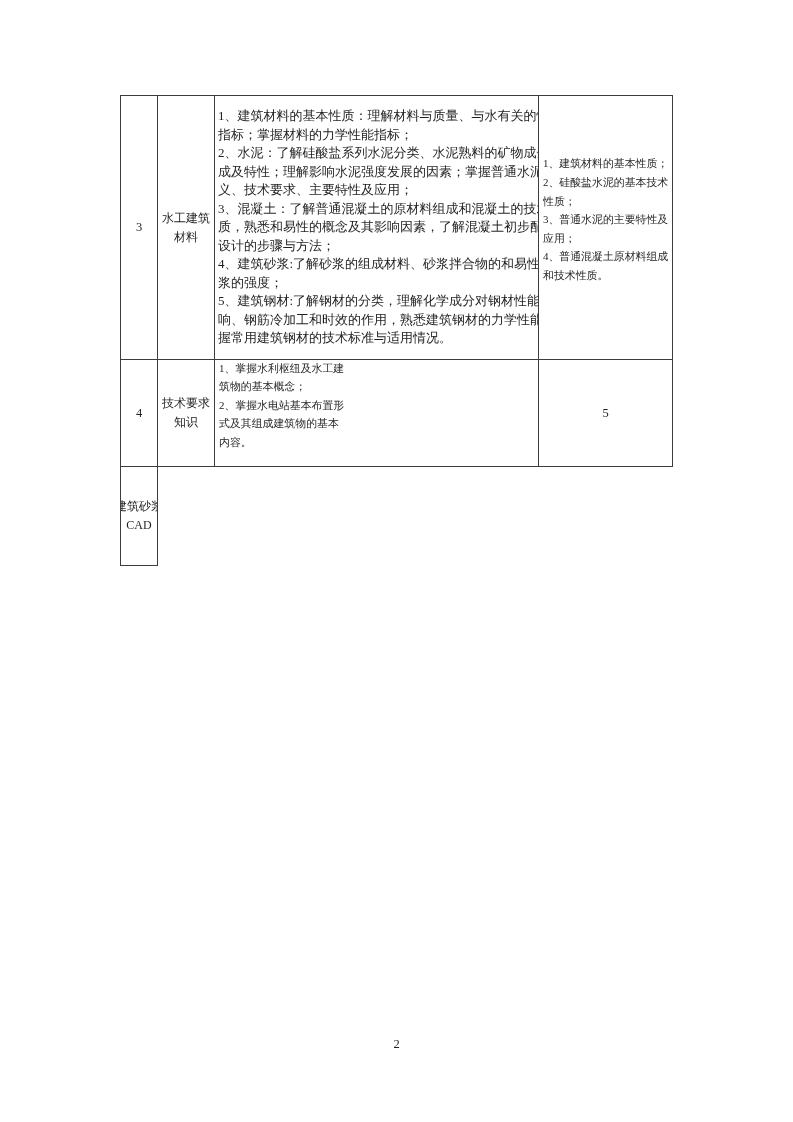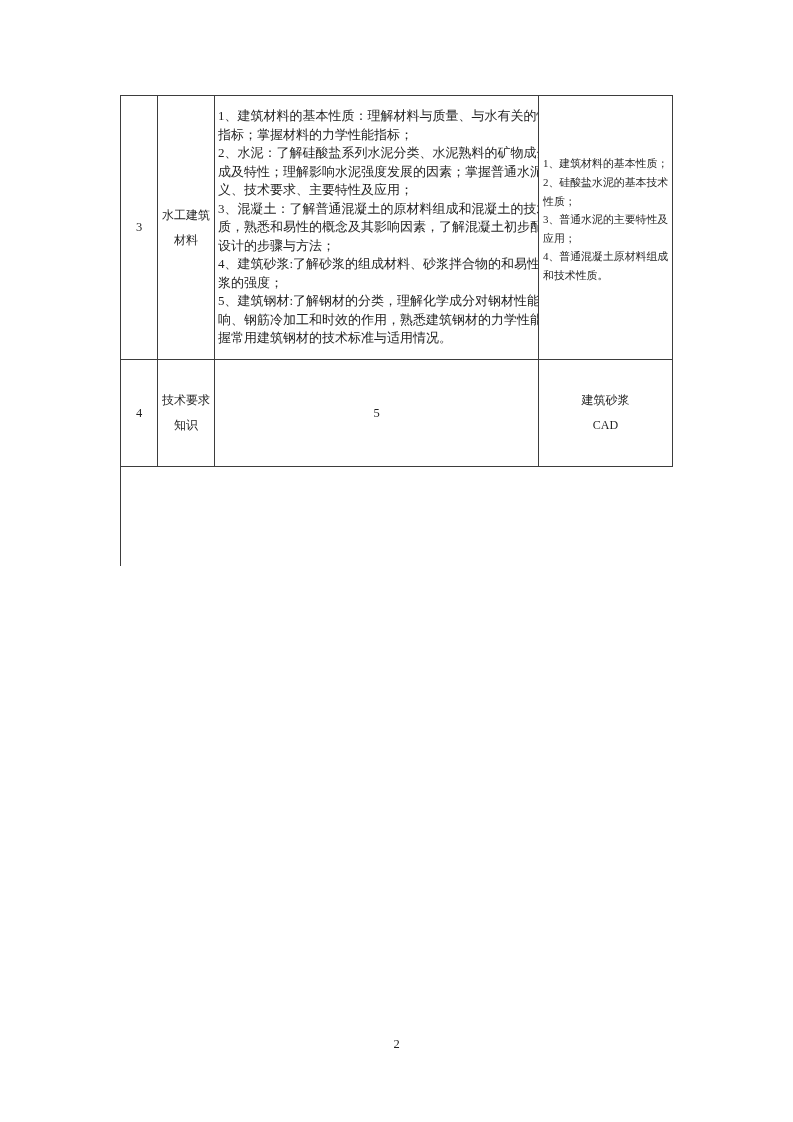--- a/index.html
+++ b/index.html
@@ -35,21 +35,21 @@
     box-sizing: border-box;
   }
   .c-num {
     justify-content: center;
     font-size: 12.5px;
   }
   .c-course {
     justify-content: center;
     text-align: center;
     font-size: 12px;
-    line-height: 25px;
+    line-height: 19px;
     white-space: pre;
   }
   .c-main {
     font-size: 13px;
     line-height: 18.5px;
     white-space: pre;
     padding: 0 1px 0 3px;
   }
   .c-req {
     font-size: 10.9px;
@@ -94,20 +94,25 @@
 2、硅酸盐水泥的基本技术
 性质；
 3、普通水泥的主要特性及
 应用；
 4、普通混凝土原材料组成
 和技术性质。</div>
 
     <div class="cell c-num">4</div>
     <div class="cell c-course">技术要求
 知识</div>
+    <div class="cell c-req">1、掌握水利枢纽及水工建
+筑物的基本概念；
+2、掌握水电站基本布置形
+式及其组成建筑物的基本
+内容。</div>
 
     <div class="cell c-num">5</div>
     <div class="cell c-course">建筑砂浆
 CAD</div>
 
   </div>
 
   <div class="page-number">2</div>
 
 </div>

